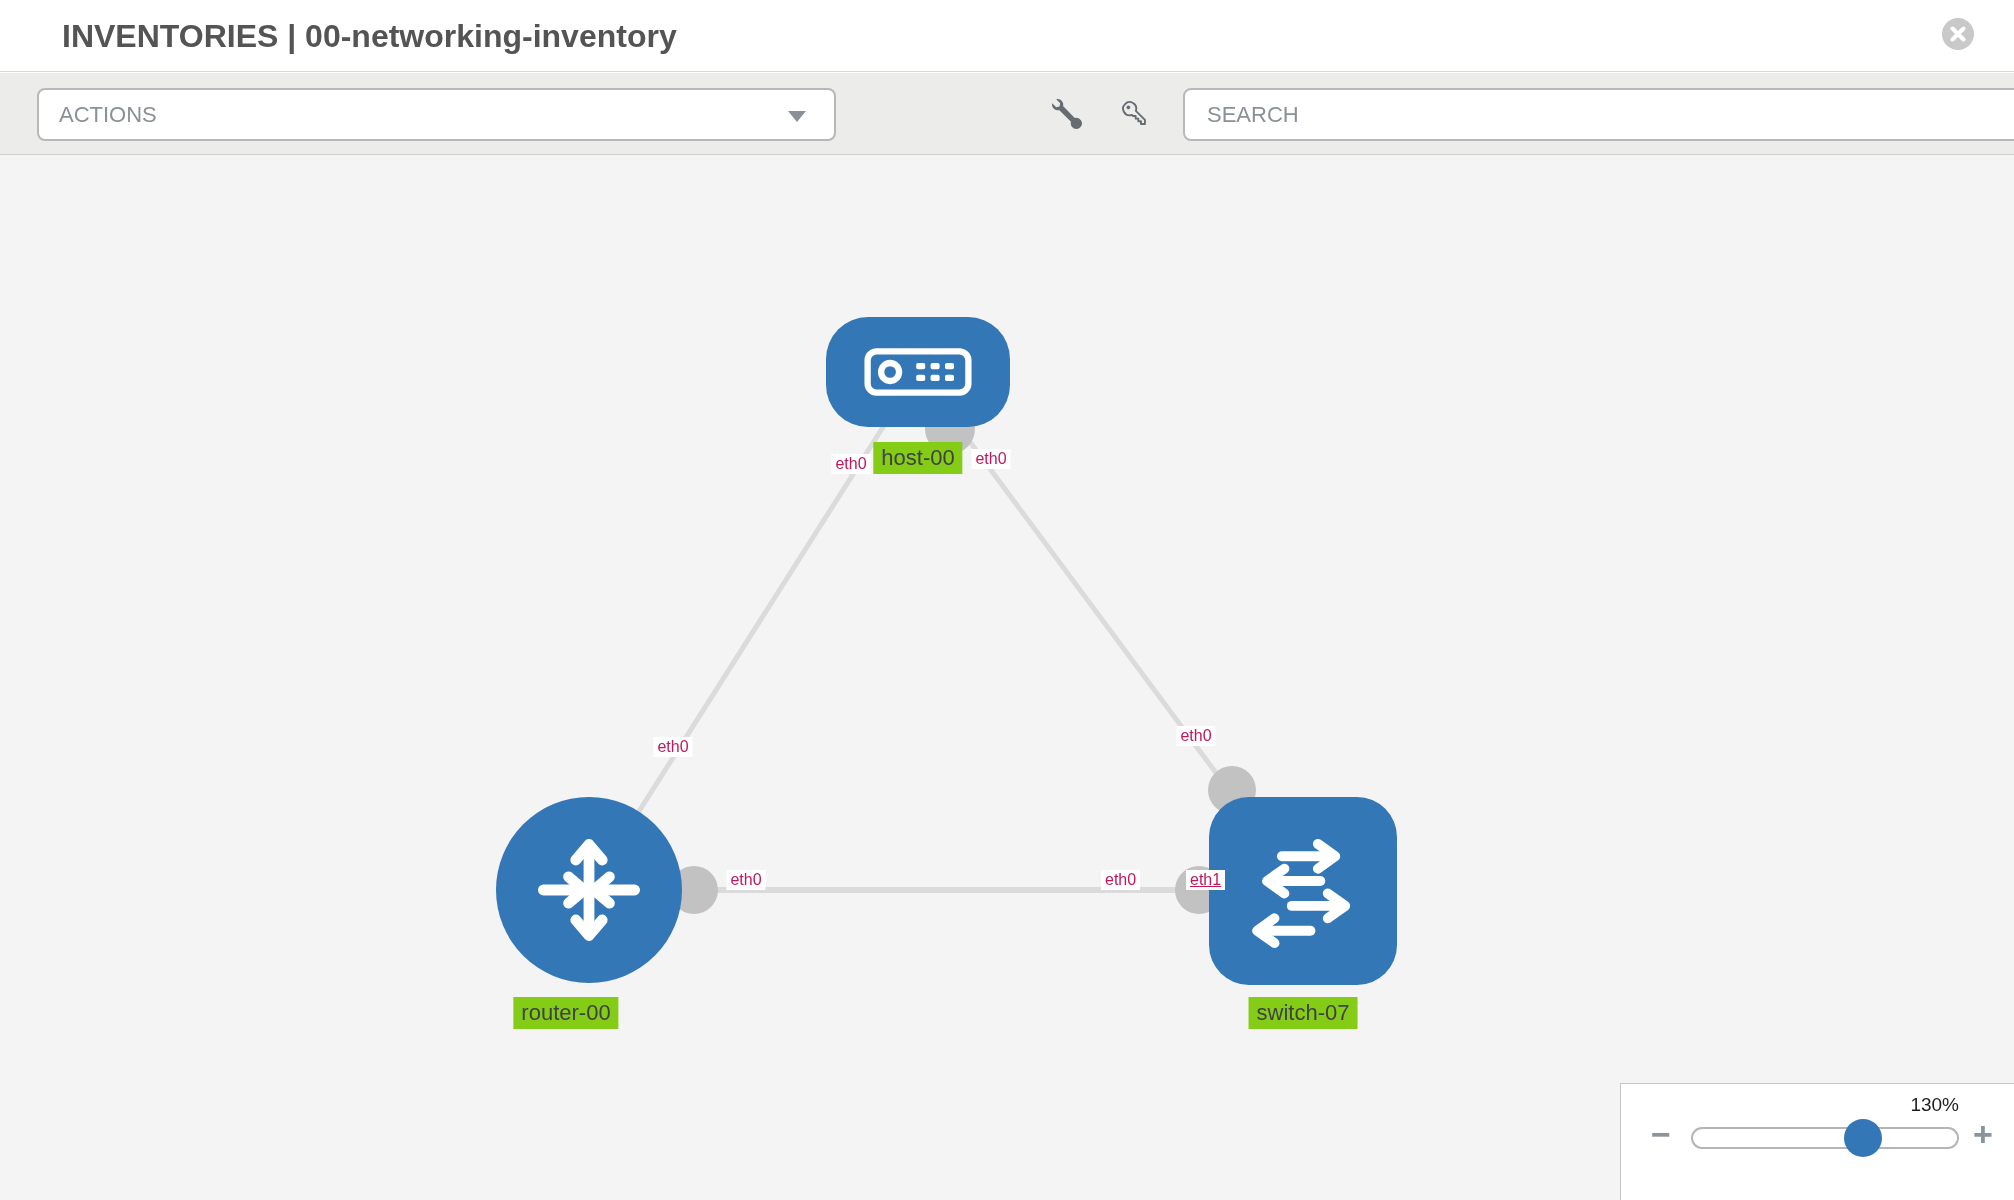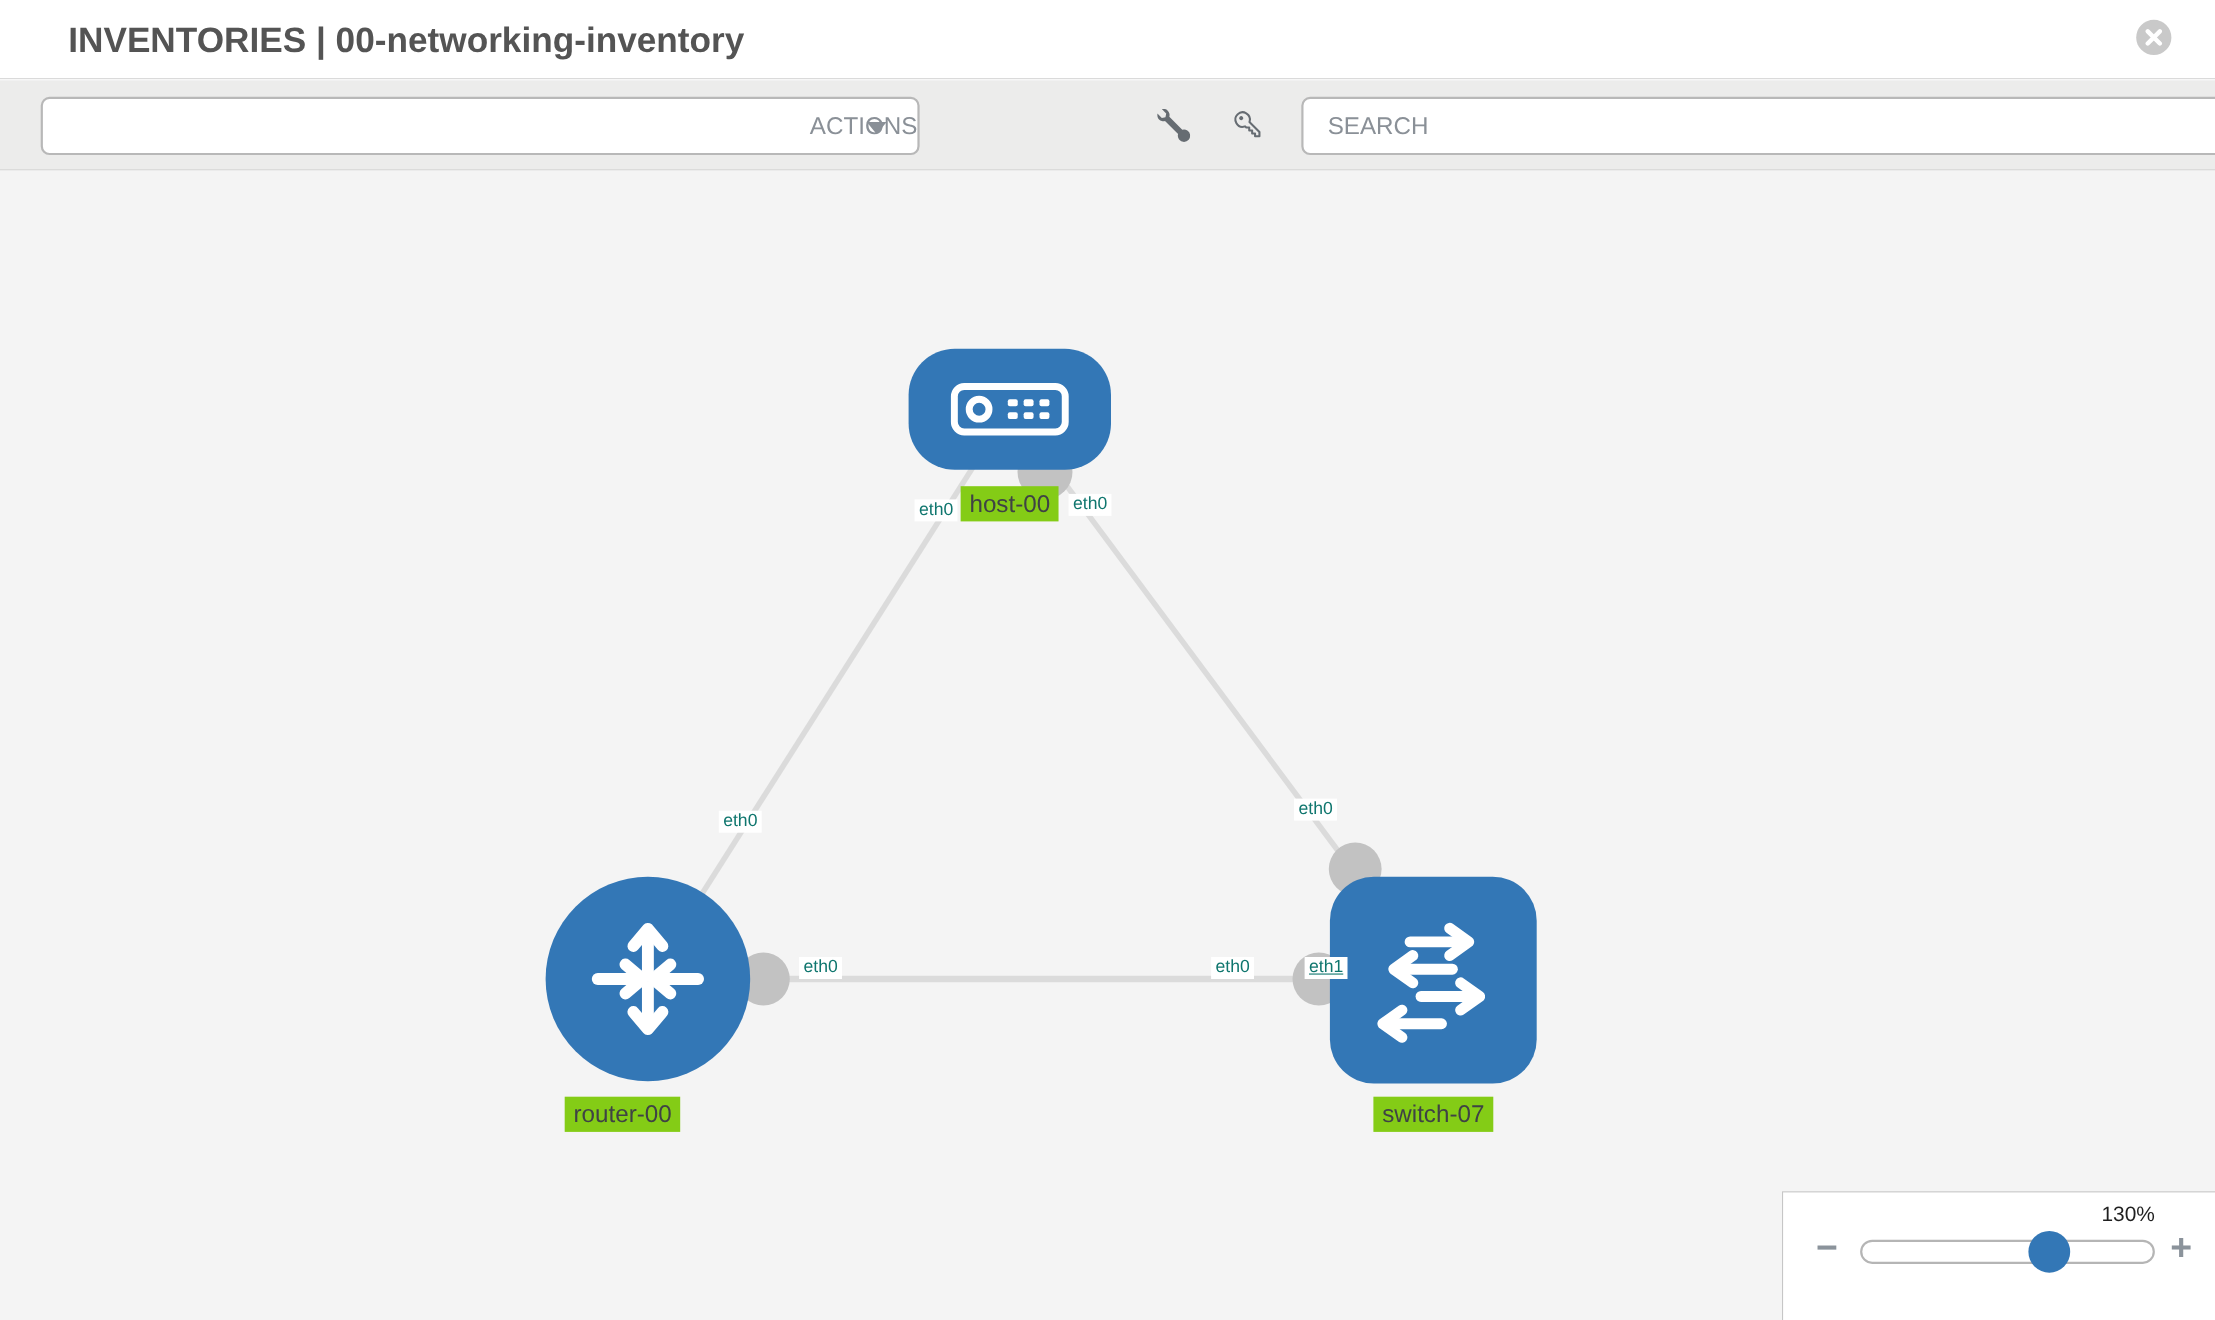--- a/index.html
+++ b/index.html
@@ -16,21 +16,21 @@
     border-radius:50%; background:#c9c9c9; display:flex; align-items:center;
     justify-content:center; cursor:pointer; }
 
   
   .toolbar { position:absolute; top:73px; left:0; width:100%; height:82px;
     background:#ececeb; border-bottom:1px solid #cfcfcf; }
   .select-box { position:absolute; top:15px; height:53px; background:#ffffff;
     border:2px solid #b8b8b8; border-radius:8px; display:flex;
     align-items:center; cursor:pointer; }
   .select-box .lbl { font-size:22px; color:#8a9097; }
-  .actions-box { left:37px; width:799px;justify-content:flex-end; }
+  .actions-box { left:37px; width:799px; }
   .actions-box .lbl { margin-left:20px; }
   .search-box { left:1183px; width:928px; }
   .search-box .lbl { margin-left:22px; }
   .caret { position:absolute; width:0; height:0; border-left:9px solid transparent;
     border-right:9px solid transparent; border-top:11px solid #8a9097; top:21px; }
   .actions-box .caret { right:28px; }
   .search-box .caret { right:28px; }
   .tool-icon { position:absolute; top:26px; width:30px; height:30px; cursor:pointer; }
   .wrench { left:1052px; }
   .key { left:1120px; }
@@ -46,21 +46,21 @@
   .node-router { left:496px; top:642px; width:186px; height:186px; border-radius:50%; }
   .node-switch { left:1209px; top:642px; width:188px; height:188px; border-radius:40px; }
 
   .node-label { position:absolute; background:#84cc16; color:#3f4245;
     font-size:22px; padding:3px 8px; white-space:nowrap;
     transform:translateX(-50%); }
   .nl-host   { left:918px;  top:287px; }
   .nl-router { left:566px;  top:842px; }
   .nl-switch { left:1303px; top:842px; }
 
-  .port-label { position:absolute; background:#ffffff; color:#0f766e;
+  .port-label { position:absolute; background:#ffffff; color:#be185d;
     font-size:16px; padding:1px 4px; white-space:nowrap;text-align:center; }
   .pl-c { transform:translateX(-50%); }
   .pl-1 { left:851px;  top:299px; }
   .pl-2 { left:991px;  top:294px; }
   .pl-3 { left:673px;  top:582px; }
   .pl-4 { left:1196px; top:571px; }
   .pl-5 { left:746px;  top:715px; }
   .pl-6 { left:1101px; top:715px; z-index:3; }
   .pl-7 { left:1186px; top:715px; z-index:4;text-decoration:underline; }
 

